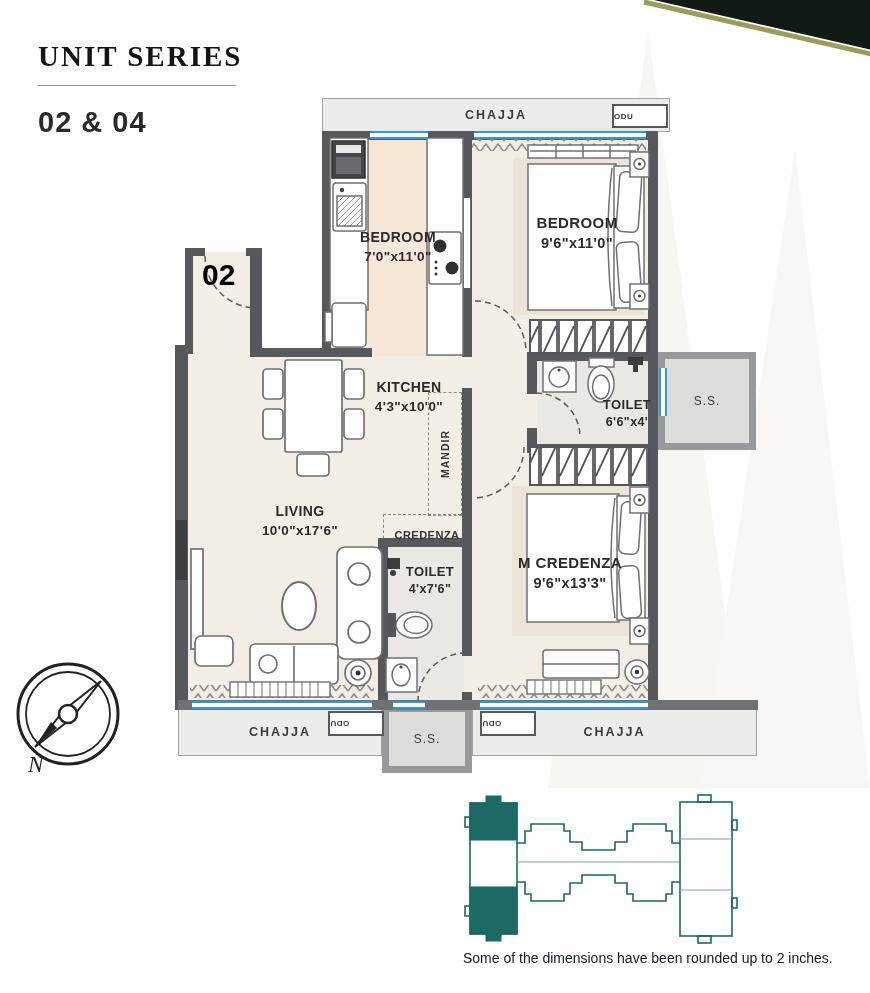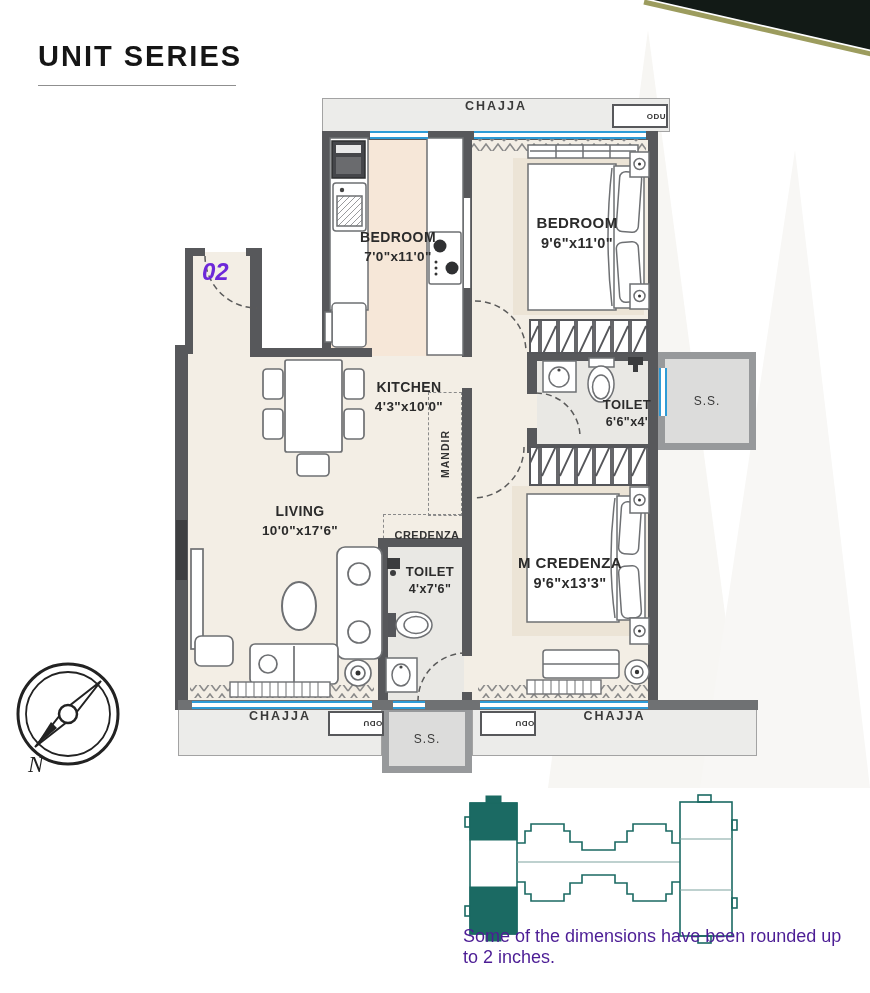--- a/index.html
+++ b/index.html
@@ -9,80 +9,81 @@
     --strip-bg:#ececea; --furn-line:#6e7073; --label-ink:#2b2b2b;
   }
   html,body{margin:0;padding:0;}
   body{width:870px;height:993px;background:#fff;overflow:hidden;
        font-family:"Liberation Sans","DejaVu Sans",sans-serif;position:relative;}
   .abs{position:absolute;box-sizing:border-box;}
   
   #bg-svg{position:absolute;left:0;top:0;z-index:0;pointer-events:none;}
   
   #hdr{position:absolute;left:38px;top:40px;z-index:2;}
-  #hdr h1{margin:0;font-family:Liberation Sans, sans-serif;
+  #hdr h1{margin:0;font-family:Liberation Serif, serif;
           font-size:29px;letter-spacing:2px;color:#151515;font-weight:700;}
   #title-rule{width:198px;height:1px;background:#8f8f8f;margin-top:12px;}
   #subtitle{margin-top:20px;font-size:29px;font-weight:700;color:#2a2a2a;letter-spacing:1px;}
   
   .strip{background:var(--strip-bg);border:1px solid #a3a3a3;z-index:1;
-         display:flex;justify-content:center;}
+         display:flex;align-items:center;justify-content:center;}
   .strip span{font-size:12.5px;letter-spacing:2px;color:#3a3a3a;font-weight:600;}
   .floor{z-index:1;}
   .f-beige{background:var(--floor-beige);}
   .f-kitchen{background:var(--floor-kitchen);}
   .f-toilet{background:var(--floor-toilet);}
   .w{background:var(--wall-dark);z-index:3;}
   .wb{background:#6f7173;z-index:3;}
   .wd2{background:#3d3e40;z-index:3;}
   .doorslot{background:#fff;border-left:1px solid var(--furn-line);
             border-right:1px solid var(--furn-line);z-index:3;}
   .win-h{background:#fff;border-top:2px solid var(--window-blue);
          border-bottom:2px solid var(--window-blue);z-index:5;}
   .win-v{background:#fff;border-left:2px solid var(--window-blue);
          border-right:2px solid var(--window-blue);z-index:5;}
   .ssbox{background:#dcdcdb;border:7px solid #97999b;z-index:2;
          display:flex;align-items:center;justify-content:center;}
   .ssbox span{font-size:12px;color:#3a3a3a;letter-spacing:1px;}
   .odu{background:#fff;border:2px solid var(--wall-dark);z-index:4;
-       display:flex;align-items:center;justify-content:flex-end;padding-left:32px;}
+       display:flex;align-items:center;justify-content:flex-start;}
   .odu span{font-size:8px;font-weight:700;letter-spacing:.5px;color:#333;}
   .odu.flip span{transform:rotate(180deg);}
   #overlay{position:absolute;left:0;top:0;z-index:4;pointer-events:none;}
   .rlabel{z-index:6;text-align:center;color:var(--label-ink);font-weight:700;line-height:1.4;}
   .rlabel .nm,.rlabel .dm{display:block;letter-spacing:.4px;text-align:center;}
   .sz15{font-size:15px;} .sz14{font-size:14px;} .sz13{font-size:13px;}
   .sz15 .dm{font-size:14.5px;} .sz14 .dm{font-size:13.5px;} .sz13 .dm{font-size:12.5px;}
-  #unit-no{z-index:6;font-size:24px;font-weight:700;color:#6d28d9;font-style:italic;}
+  #unit-no{z-index:6;font-size:30px;font-weight:700;color:#000000;}
   .dashbox{border:1.5px dashed #8a8a8a;z-index:2;}
   #mandir-lbl{z-index:6;display:flex;align-items:center;justify-content:center;}
   #mandir-lbl span{writing-mode:vertical-rl;transform:rotate(180deg);
        font-size:10.5px;font-weight:700;letter-spacing:1px;color:#333;}
   #credenza-lbl{z-index:6;display:flex;align-items:flex-end;justify-content:center;
        font-size:11px;font-weight:700;letter-spacing:.5px;color:#333;padding-bottom:1px;}
-  #footnote{position:absolute;left:463px;top:926px;width:395px;z-index:2;
-       font-size:18px;color:#4c1d95;}
+  #footnote{position:absolute;left:463px;top:950px;width:395px;z-index:2;
+       font-size:14px;color:#0f172a;}
   #compass,#keyplan{position:absolute;z-index:2;}
   .kp{stroke:var(--accent-teal);fill:none;stroke-width:1.6px;}
   .kp-fill{fill:var(--accent-teal);stroke:var(--accent-teal);stroke-width:1px;}
   .kp-lite{stroke:#7fa3a0;fill:none;stroke-width:1.2px;}
 </style>
 </head>
 <body>
 
 <svg id="bg-svg" width="870" height="993">
   <polygon points="648,30 548,788 748,788" fill="#f7f6f3"></polygon>
   <polygon points="795,150 700,788 870,788" fill="#f8f7f5"></polygon>
   <polygon points="645,-2 872,-2 872,50" fill="var(--corner-dark)"></polygon>
   <line x1="644" y1="2" x2="871" y2="54" stroke="var(--corner-gold)" stroke-width="5"></line>
 </svg>
 
 <div id="hdr">
   <h1>UNIT SERIES</h1>
   <div id="title-rule"></div>
+  <div id="subtitle">02 &amp; 04</div>
 </div>
 
 <div class="abs strip" style="left:322px;top:98px;width:348px;height:34px;">
   <span>CHAJJA</span>
 </div>
 <div class="abs strip" style="left:178px;top:708px;width:204px;height:48px;">
   <span>CHAJJA</span>
 </div>
 <div class="abs strip" style="left:472px;top:708px;width:285px;height:48px;">
   <span>CHAJJA</span>

